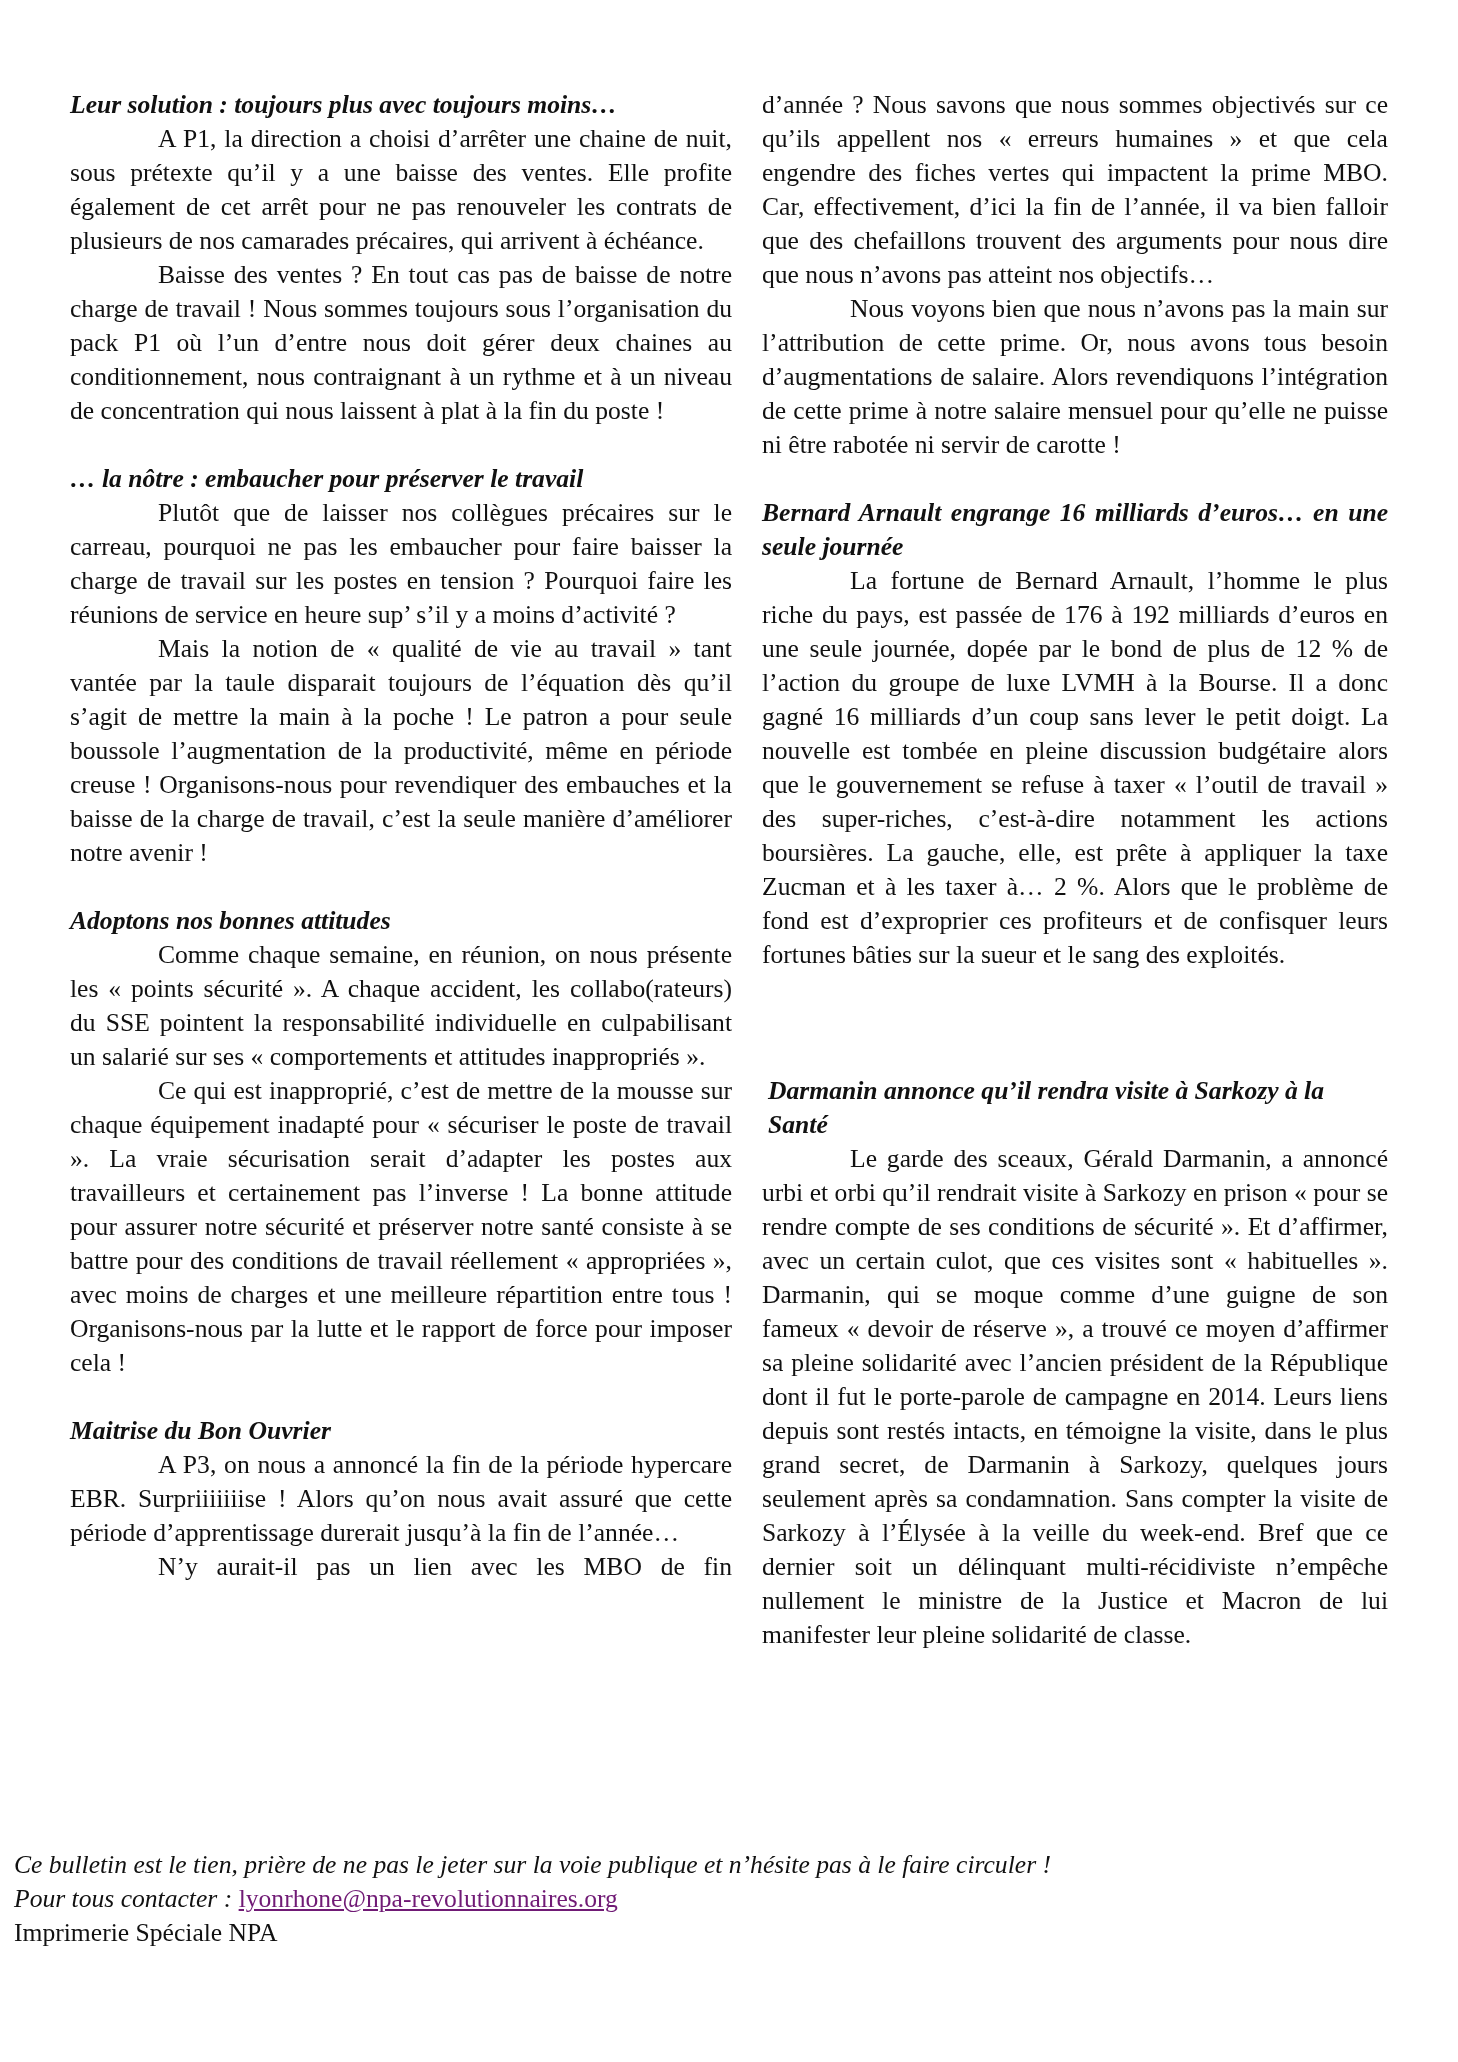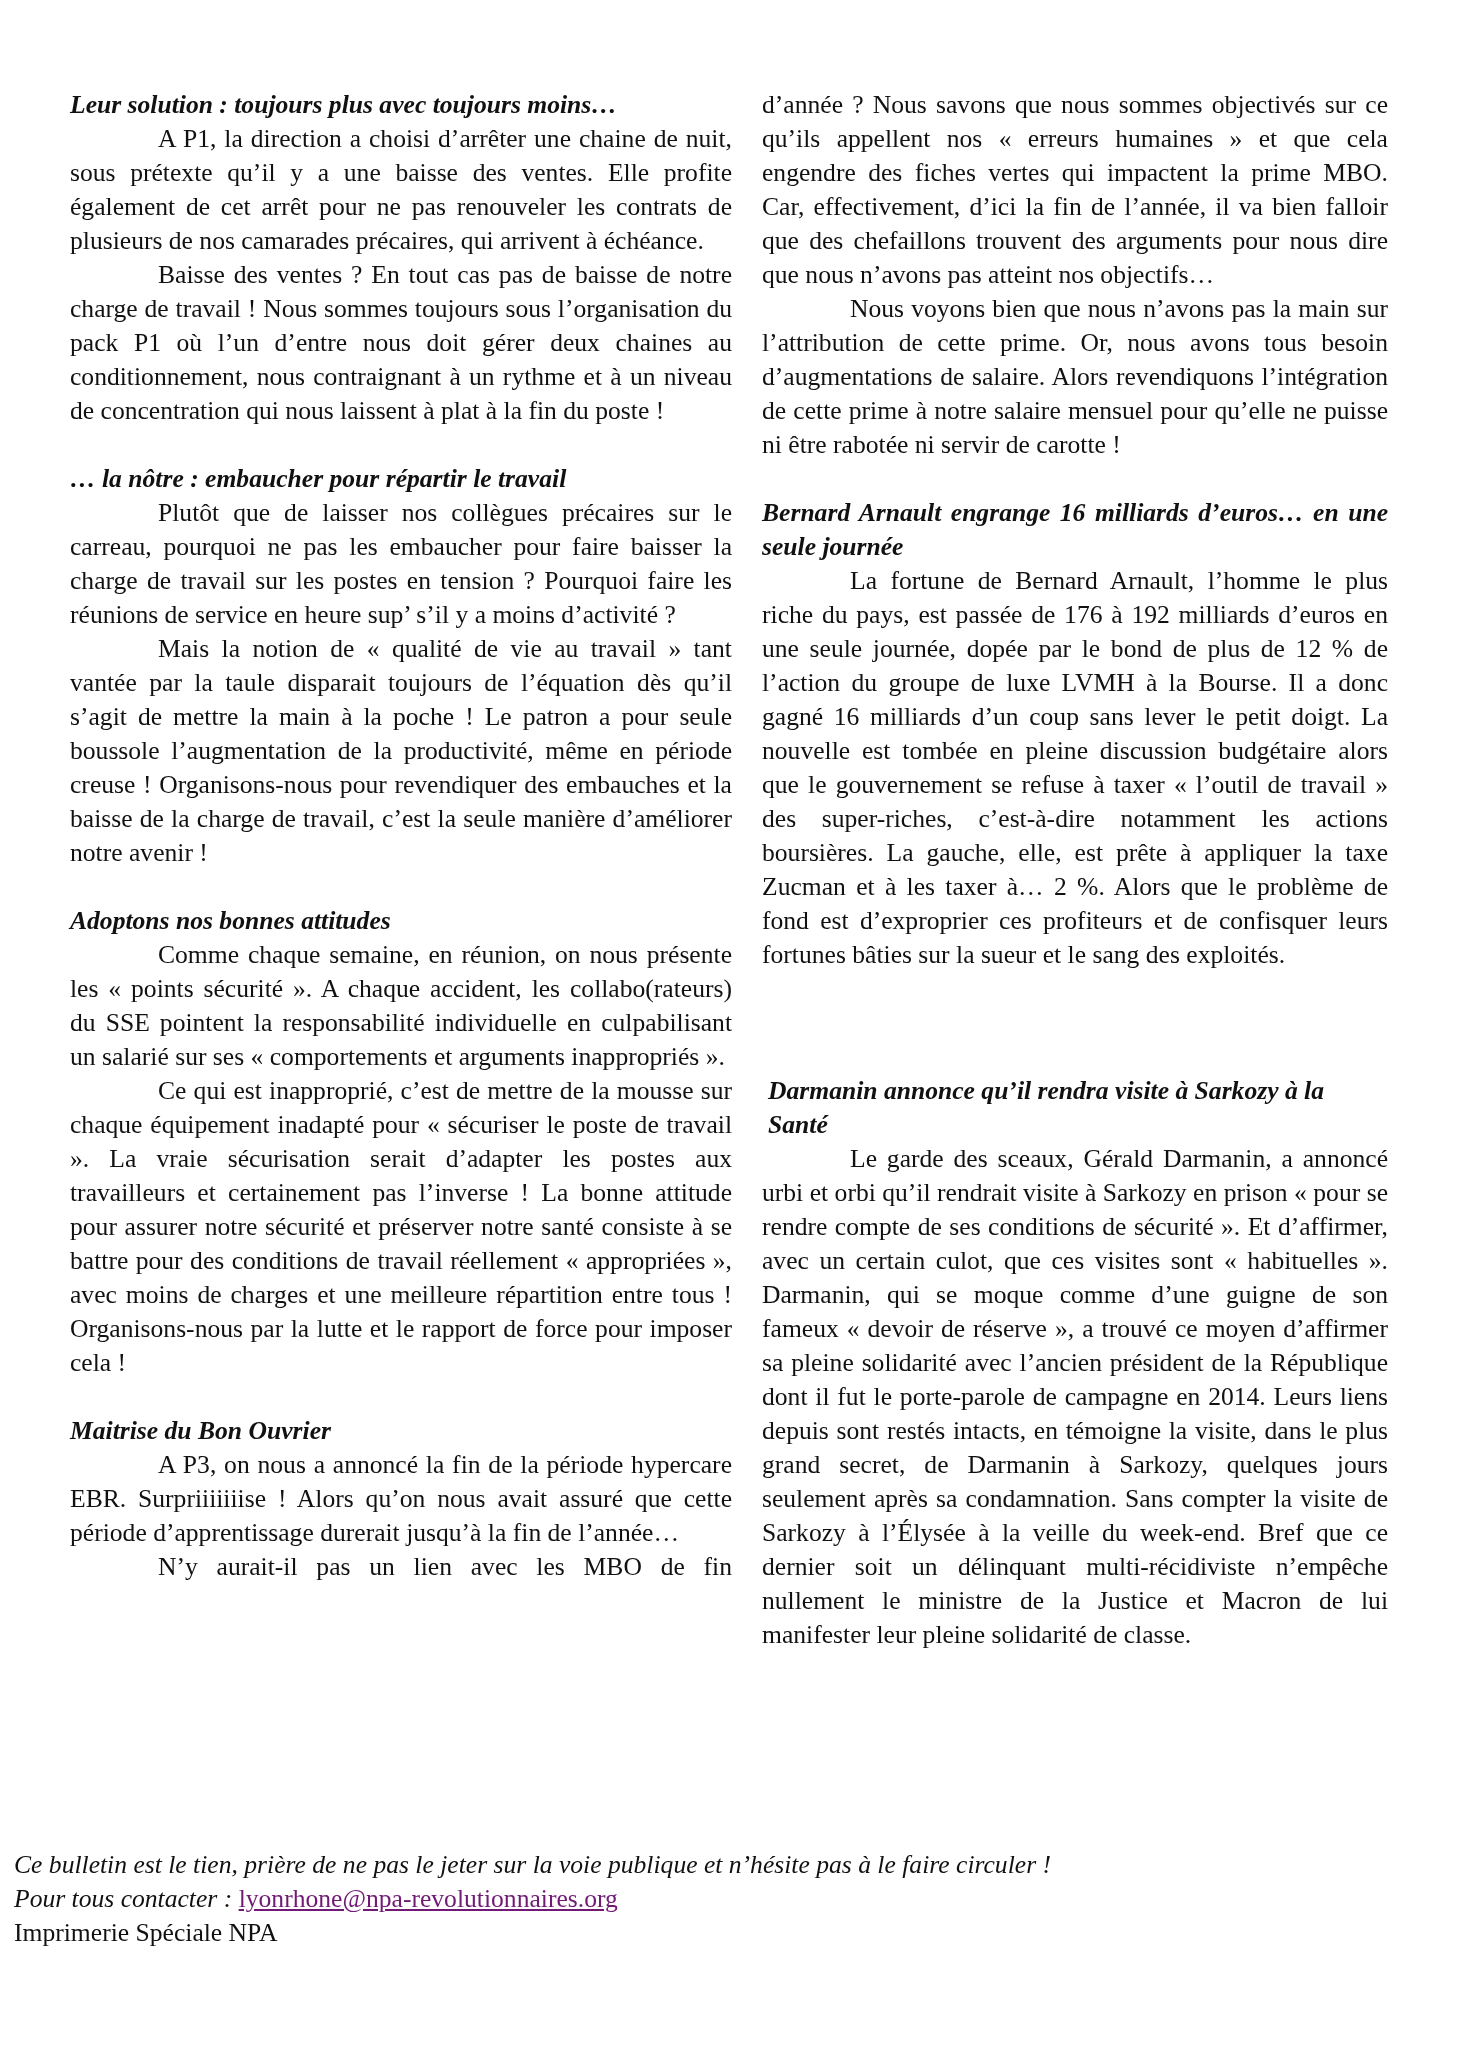--- a/index.html
+++ b/index.html
@@ -38,28 +38,28 @@
 
   <div class="col col-left">
 
     <section class="article">
       <h2>Leur solution : toujours plus avec toujours moins…</h2>
       <p><span>A P1, la direction a choisi d’arrêter une chaine de nuit, sous prétexte qu’il y a une baisse des ventes. Elle profite également de cet arrêt pour ne pas renouveler les contrats de plusieurs de nos camarades précaires, qui arrivent à échéance.</span></p>
       <p><span>Baisse des ventes ? En tout cas pas de baisse de notre charge de travail ! Nous sommes toujours sous l’organisation du pack P1 où l’un d’entre nous doit gérer deux chaines au conditionnement, nous contraignant à un rythme et à un niveau de concentration qui nous laissent à plat à la fin du poste !</span></p>
     </section>
 
     <section class="article">
-      <h2>… la nôtre : embaucher pour répartir le travail</h2>
+      <h2>… la nôtre : embaucher pour préserver le travail</h2>
       <p><span>Plutôt que de laisser nos collègues précaires sur le carreau, pourquoi ne pas les embaucher pour faire baisser la charge de travail sur les postes en tension ? Pourquoi faire les réunions de service en heure sup’ s’il y a moins d’activité ?</span></p>
       <p><span>Mais la notion de « </span><span class="i">qualité de vie au travail</span><span> » tant vantée par la taule disparait toujours de l’équation dès qu’il s’agit de mettre la main à la poche ! Le patron a pour seule boussole l’augmentation de la productivité, même en période creuse ! Organisons-nous pour revendiquer des embauches et la baisse de la charge de travail, c’est la seule manière d’améliorer notre avenir !</span></p>
     </section>
 
     <section class="article">
       <h2>Adoptons nos bonnes attitudes</h2>
-      <p><span>Comme chaque semaine, en réunion, on nous présente les « </span><span class="u">points sécurité</span><span> ». A chaque accident, les collabo(rateurs) du SSE pointent la responsabilité individuelle en culpabilisant un salarié sur ses </span><span class="i">« comportements et arguments inappropriés ».</span></p>
+      <p><span>Comme chaque semaine, en réunion, on nous présente les « </span><span class="u">points sécurité</span><span> ». A chaque accident, les collabo(rateurs) du SSE pointent la responsabilité individuelle en culpabilisant un salarié sur ses </span><span class="i">« comportements et attitudes inappropriés ».</span></p>
       <p><span>Ce qui est inapproprié, c’est de mettre de la mousse sur chaque équipement inadapté pour </span><span class="i">« sécuriser le poste de travail ».</span><span> La vraie sécurisation serait d’adapter les postes aux travailleurs et certainement pas l’inverse ! La bonne attitude pour assurer notre sécurité et préserver notre santé consiste à se battre pour des conditions de travail réellement « appropriées », avec moins de charges et une meilleure répartition entre tous ! Organisons-nous par la lutte et le rapport de force pour imposer cela !</span></p>
     </section>
 
     <section class="article">
       <h2>Maitrise du Bon Ouvrier</h2>
       <p><span>A P3, on nous a annoncé la fin de la période hypercare EBR. Surpriiiiiiise ! Alors qu’on nous avait assuré que cette période d’apprentissage durerait jusqu’à la fin de l’année…</span></p>
       <p style="text-align-last: justify;"><span>N’y aurait-il pas un lien avec les MBO de fin</span></p>
     </section>
   </div>
 

